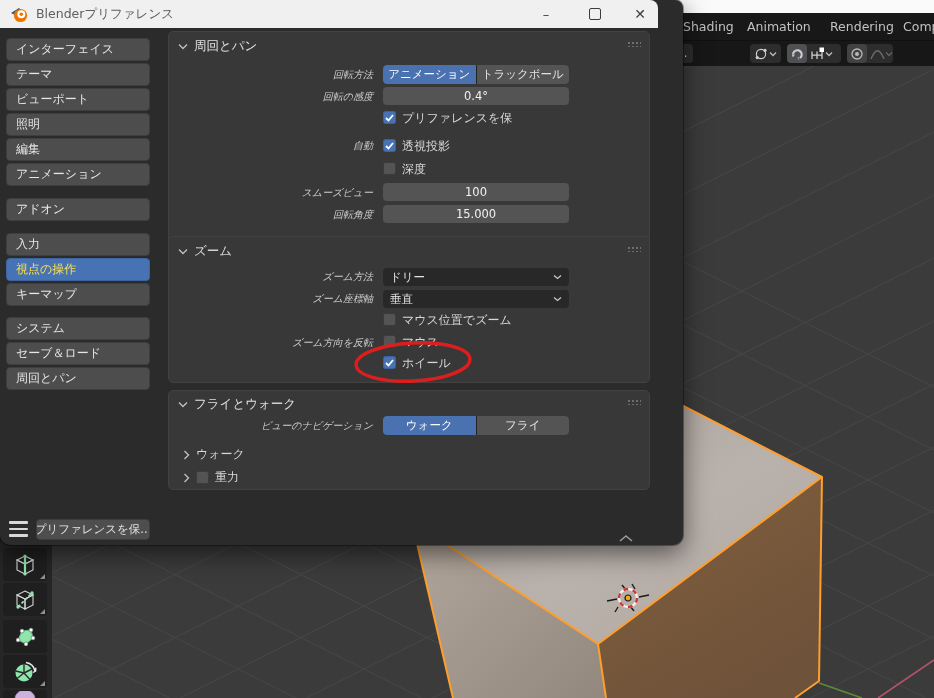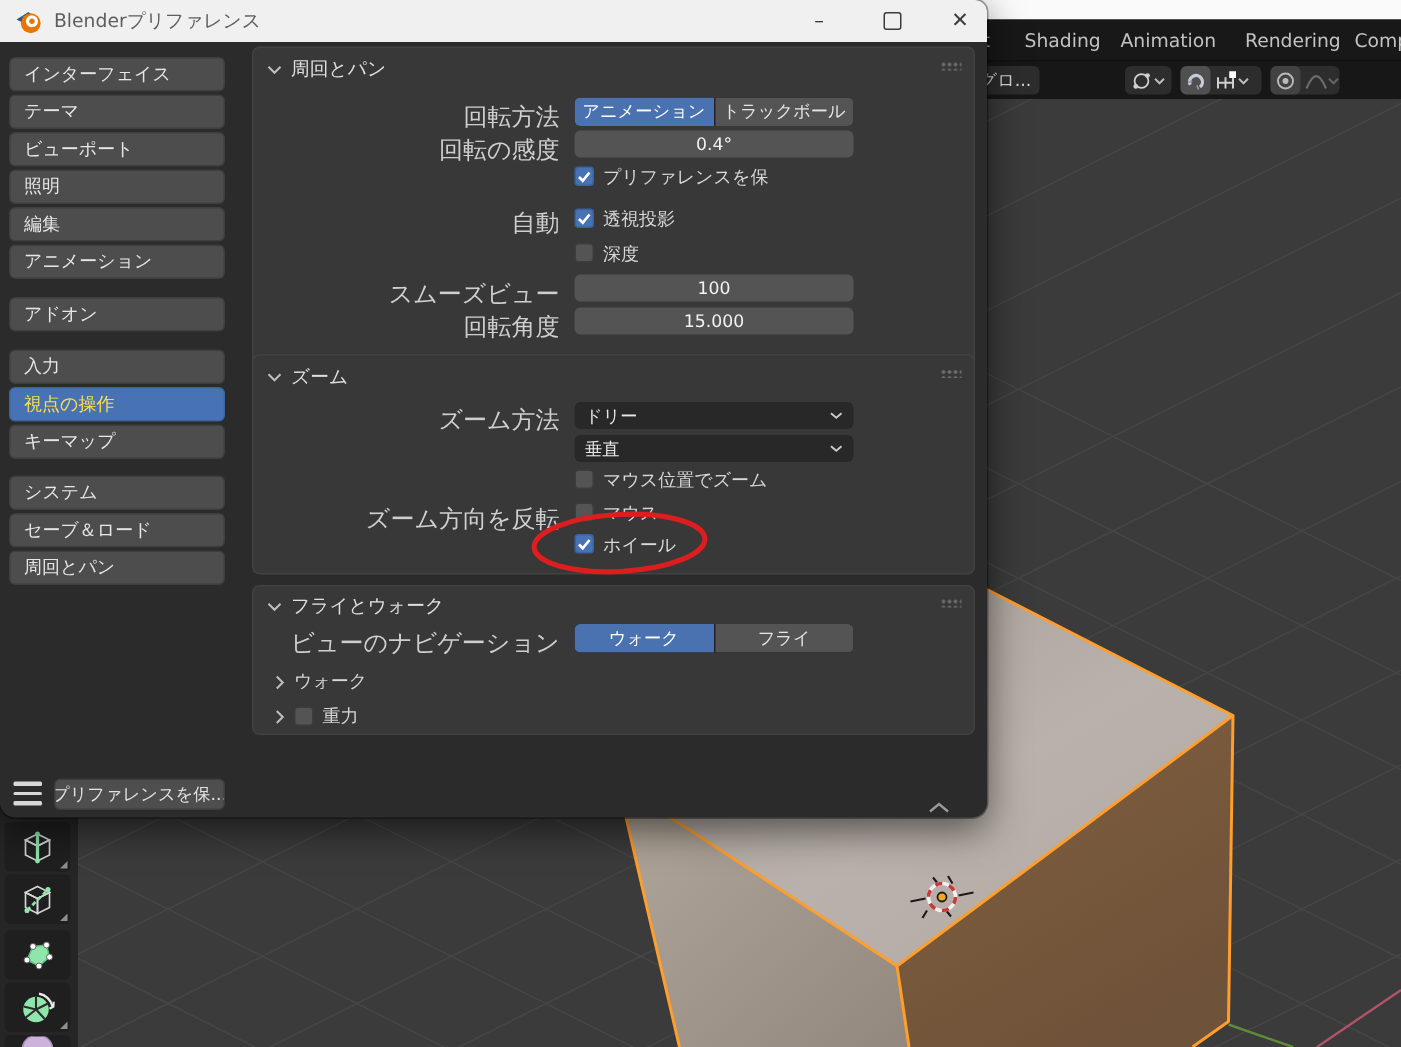--- a/index.html
+++ b/index.html
@@ -14,36 +14,36 @@
   .hgroup{position:absolute;top:3px;height:19px;background:#2d2d2d;border-radius:4px;display:flex;align-items:center;}
   .hseg{height:19px;display:flex;align-items:center;border-radius:4px;padding:0 3px;}
   .hlabel{font-size:11.5px;color:#d8d8d8;padding:0 2px;white-space:nowrap;}
   .dim{opacity:.38;}
   .viewport{position:absolute;left:0;top:66px;width:934px;height:632px;background:#3b3b3b;}
   .toolbar-strip{position:absolute;left:0;top:66px;width:52px;height:632px;background:#262626;}
   .toolbtn{position:absolute;left:3px;width:44px;height:33px;background:#1f1f1f;border-radius:4px;display:flex;align-items:center;justify-content:center;}
   .toolbtn .tri{position:absolute;right:2px;bottom:2px;width:0;height:0;border-left:5px solid transparent;border-bottom:5px solid #8f8f8f;}
   
   .prefs{position:absolute;left:0;top:0;width:658px;height:545px;background:#2b2b2b;
-    border-radius:0 8px 10px 10px;box-shadow:0 8px 26px rgba(0,0,0,.55),0 0 0 1px rgba(0,0,0,.35);}
+    border-radius:0 8px 10px 10px;box-shadow:0 8px 26px rgba(0,0,0,.55),0 0 0 1px rgba(0,0,0,.35);padding-left:25px;}
   .titlebar{position:absolute;left:0;top:0;width:658px;height:28px;background:#f0f0f0;border-radius:0 8px 0 0;display:flex;align-items:center;}
   .title-text{font-size:12.5px;color:#5e5e5e;margin-left:8px;}
   .winbtn{position:absolute;top:0;width:46px;height:28px;display:flex;align-items:center;justify-content:center;color:#3c3c3c;font-size:13px;}
   .winbtn .sq{width:10px;height:10px;border:1.3px solid #3c3c3c;border-radius:2px;}
   
   .side-item{position:absolute;left:6px;width:144px;height:23px;background:#4d4d4d;border-radius:4px;
     font-size:12px;color:#e6e6e6;display:flex;align-items:center;padding-left:9px;box-sizing:border-box;
     border:1px solid #3e3e3e;}
   .side-item.active{background:#4772b3;border-color:#3c64a0;color:#fde047;}
   
   .sec{position:absolute;left:168px;width:482px;background:#383838;border:1px solid #424242;border-radius:5px;box-sizing:border-box;}
   .sec-head{position:absolute;left:9px;top:6px;display:flex;align-items:center;gap:6px;font-size:12.5px;color:#e0e0e0;}
   .grip{position:absolute;right:8px;top:9px;width:14px;height:6px;
     background-image:radial-gradient(circle,#6e6e6e 1px,transparent 1.3px);background-size:4px 4px;}
-  .row-label{position:absolute;left:0;width:204px;text-align:right;font-size:16px;color:#cfcfcf;white-space:nowrap;}
+  .row-label{position:absolute;left:0;width:204px;text-align:right;font-size:10px;color:#cfcfcf;white-space:nowrap;font-style:italic;}
   .wfield{position:absolute;left:214px;width:186px;height:18px;background:#545454;border-radius:4px;
     font-size:11.5px;color:#f2f2f2;display:flex;align-items:center;justify-content:center;box-sizing:border-box;}
   .wdrop{position:absolute;left:214px;width:186px;height:18px;background:#282828;border-radius:4px;
     font-size:11.5px;color:#e8e8e8;display:flex;align-items:center;box-sizing:border-box;padding:0 7px;}
   .wdrop svg{margin-left:auto;}
   .wseg{position:absolute;left:214px;width:186px;height:19px;display:flex;border-radius:4px;overflow:hidden;gap:1px;background:#232323;}
   .wseg>div{flex:1;display:flex;align-items:center;justify-content:center;font-size:11.5px;background:#545454;color:#e4e4e4;}
   .wseg>div.on{background:#4a72b0;color:#fff;}
   .cb{position:absolute;width:13px;height:13px;background:#545454;border:1px solid #3c3c3c;border-radius:2.5px;box-sizing:border-box;
     display:flex;align-items:center;justify-content:center;}
@@ -346,20 +346,21 @@
       <span class="grip"></span>
 
       <div class="row-label" style="top:33px">ズーム方法</div>
       <div class="wdrop" style="top:31px">
         <span>ドリー</span>
         <svg width="9" height="6" viewBox="0 0 9 6">
             <polyline points="1,1.5 4.5,4.5 8,1.5" fill="none" stroke="#c9c9c9" stroke-width="1.3"></polyline>
           </svg>
       </div>
 
+      <div class="row-label" style="top:55px">ズーム座標軸</div>
       <div class="wdrop" style="top:53px">
         <span>垂直</span>
         <svg width="9" height="6" viewBox="0 0 9 6">
             <polyline points="1,1.5 4.5,4.5 8,1.5" fill="none" stroke="#c9c9c9" stroke-width="1.3"></polyline>
           </svg>
       </div>
 
       <span class="cb" style="left:214px;top:76px"></span>
       <span class="cb-label" style="left:233px;top:75px">マウス位置でズーム</span>
 

